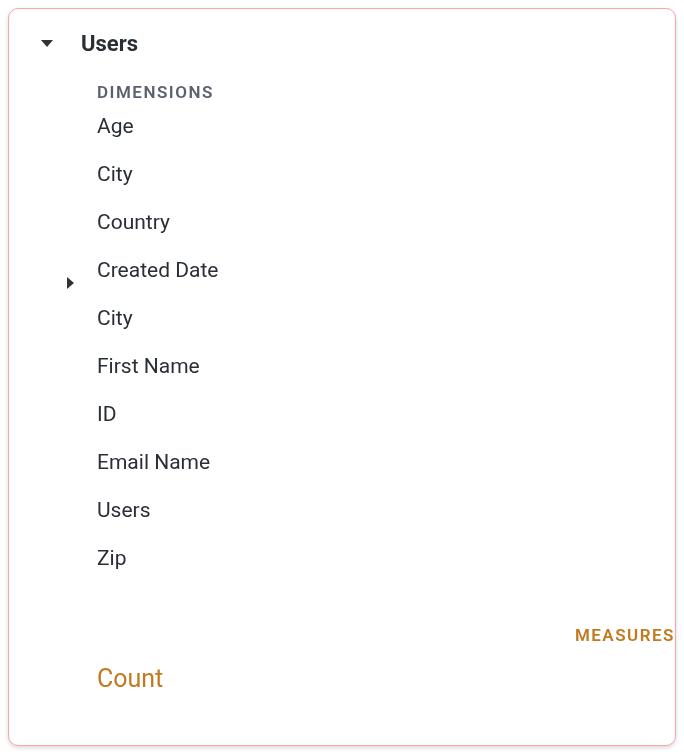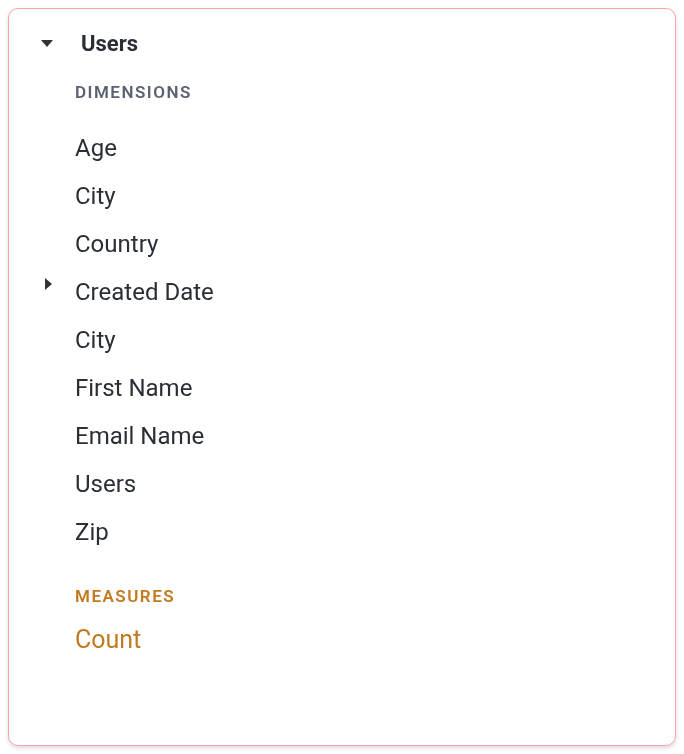--- a/index.html
+++ b/index.html
@@ -44,39 +44,40 @@
       border-bottom: 6px solid transparent;
       border-left: 7px solid #333;
     }
     .view-title {
       font-size: 22px;
       font-weight: 700;
       color: #2a2f36;
       margin-left: 28px;
     }
     .section {
-      padding-left: 66px;
+      padding-left: 88px;
     }
     .section-header {
       font-size: 17px;
       font-weight: 600;
       letter-spacing: 1.5px;
       color: #5a6270;
       margin-bottom: 12px;
       text-transform: uppercase;
     }
     .section-header.measures {
       color: #c17a1f;
-      margin-top: 40px;
+      margin-top: 31px;
+      text-align: right;
     }
     .field-row {
       display: flex;
-      align-items: flex-end;
+      align-items: flex-start;
       min-height: 48px;
-      font-size: 24px;
+      font-size: 21px;
       color: #2a2f36;
       cursor: pointer;
       position: relative;
     }
     .field-row .expand-caret {
       position: absolute;
       left: -30px;
       top: 50%;
       transform: translateY(-50%);
     }
@@ -120,20 +121,23 @@
       </span>
       <span class="field-label">Created Date</span>
     </div>
     <div class="field-row">
       <span class="field-label">City</span>
     </div>
     <div class="field-row">
       <span class="field-label">First Name</span>
     </div>
     <div class="field-row">
+      <span class="field-label">ID</span>
+    </div>
+    <div class="field-row">
       <span class="field-label">Email Name</span>
     </div>
     <div class="field-row">
       <span class="field-label">Users</span>
     </div>
     <div class="field-row">
       <span class="field-label">Zip</span>
     </div>
 
     <div class="section-header measures">MEASURES</div>

